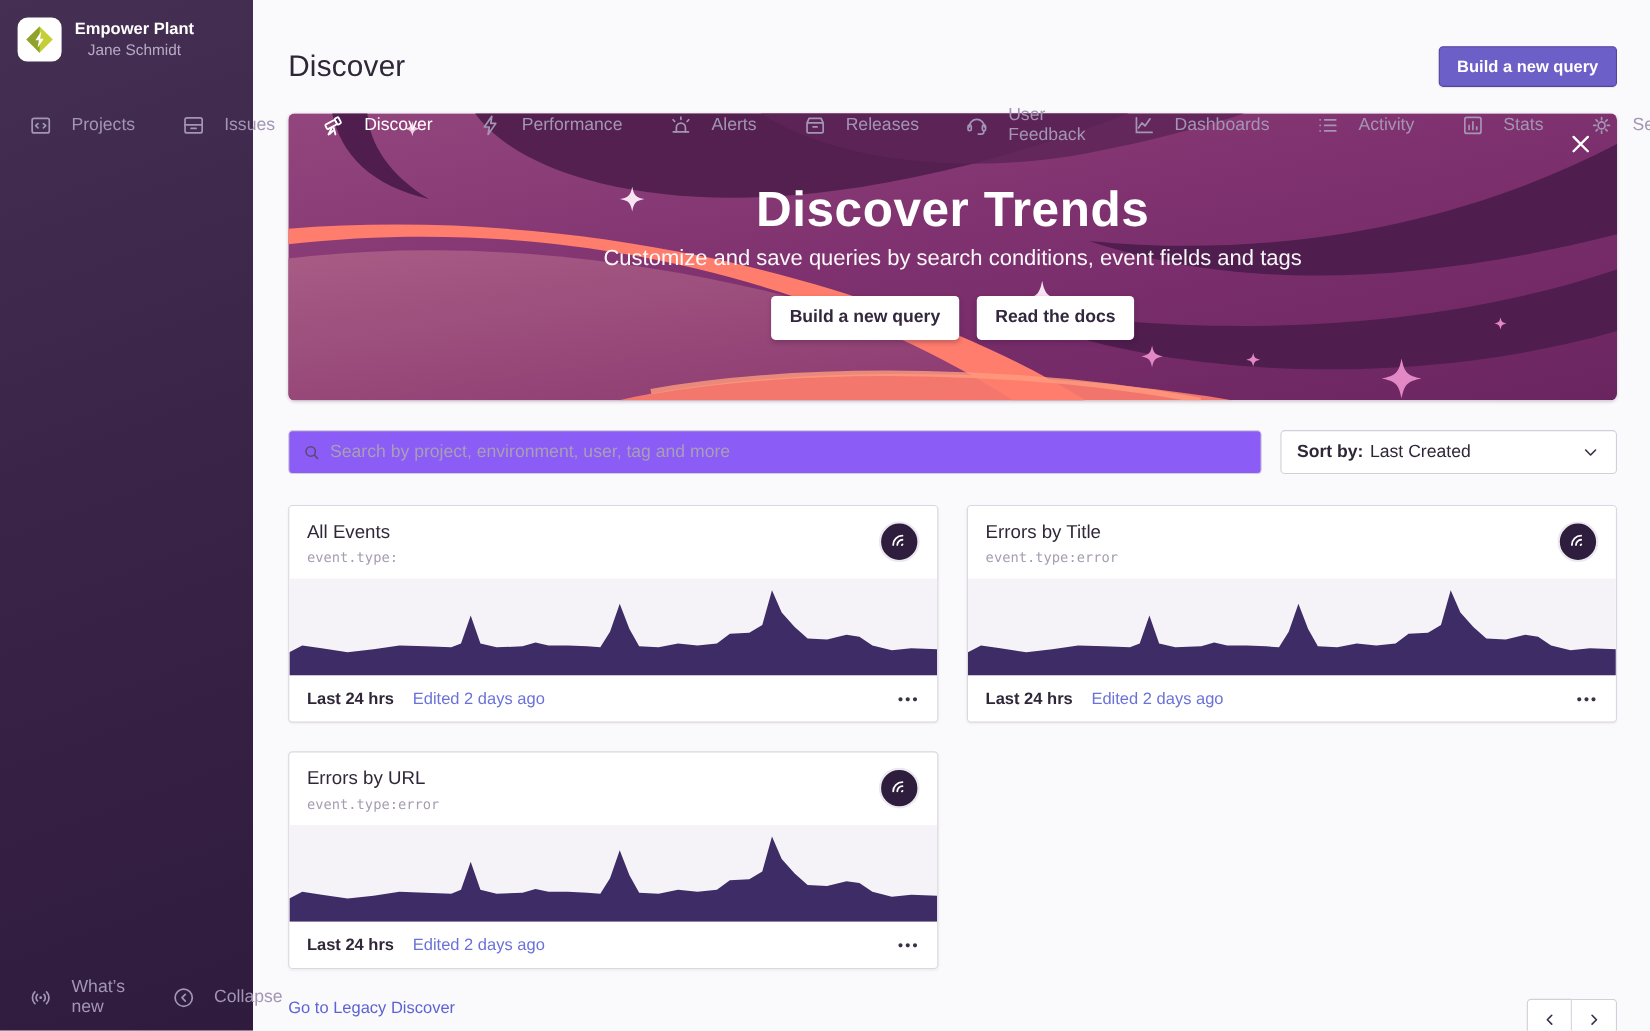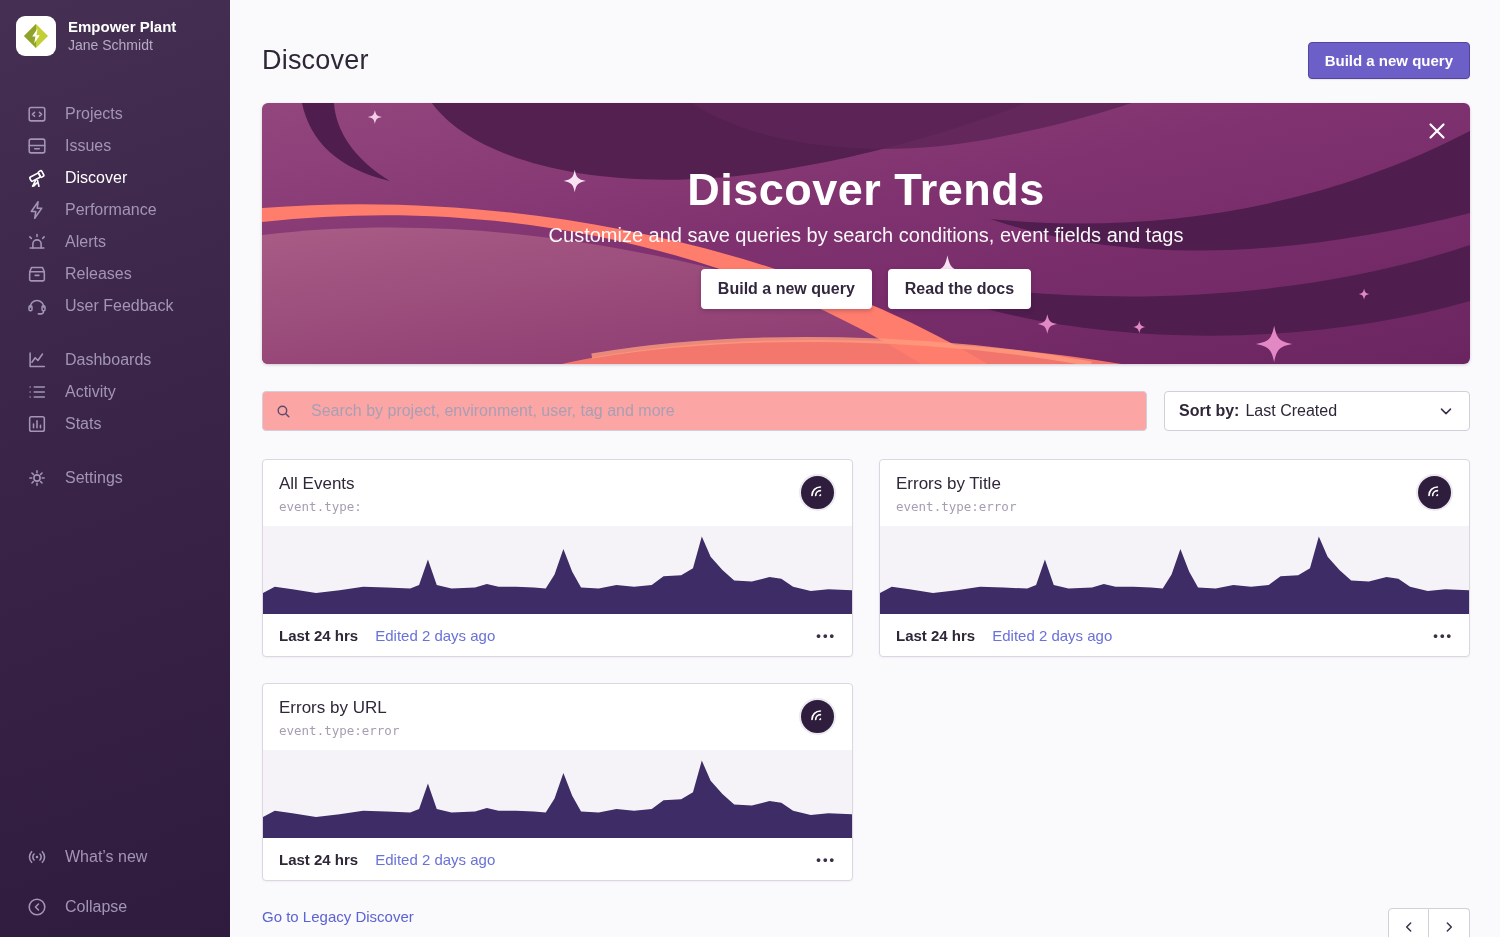--- a/index.html
+++ b/index.html
@@ -21,23 +21,23 @@
     padding:16px 0 14px 0;
     position:relative; z-index:2;
   }
   .org-header { display:flex; align-items:center; gap:12px; padding:0 16px; margin-bottom:42px; cursor:pointer; }
   .org-avatar {
     width:40px; height:40px; background:#fff; border-radius:9px;
     display:flex; align-items:center; justify-content:center; flex:none;
   }
   .org-text { line-height:1.25; }
   .org-name { color:#fff; font-weight:700; font-size:15px; }
-  .org-user { color:#b7aac4; font-size:14px; }
-
-  .nav { display:flex; flex-direction:column; }
+  .org-user { color:#b7aac4; font-size:14px;text-align:center; }
+
+  .nav { display:flex; }
   .nav-item {
     display:flex; align-items:center; gap:17px;
     padding:6px 16px 6px 26px; height:32px;
     font-size:16px; color:#a395b3; cursor:pointer;
   }
   .nav-item.active { color:#ffffff; }
   .nav-item .ico { width:22px; height:22px; flex:none; color:inherit; }
   .nav-gap { height:22px; }
   .nav-gap-big { height:22px; }
   .sidebar-spacer { flex:1; }
@@ -73,22 +73,22 @@
     box-shadow:0 2px 4px rgba(50,20,60,.25);
   }
   .banner-close {
     position:absolute; z-index:3; top:14px; right:18px; width:28px; height:28px;
     background:transparent; border:none; cursor:pointer; color:#fff;
   }
 
   
   .toolbar { display:flex; gap:17px; margin-bottom:28px; }
   .search-box {
-    flex:1; height:40px; background:#fca5a5; border:1px solid #d4cdda; border-radius:4px;
-    display:flex; align-items:center; padding:0 12px; gap:19px;
+    flex:1; height:40px; background:#8b5cf6; border:1px solid #d4cdda; border-radius:4px;
+    display:flex; align-items:center; padding:0 12px; gap:8px;
   }
   .search-box input {
     border:none; outline:none; flex:1; font-size:16px; font-family:inherit; color:#2f2738;
     background:transparent;
   }
   .search-box input::placeholder { color:#a89fb4; }
   .search-ico { color:#5d4a6e; }
   .sort-btn {
     width:306px; height:40px; background:#fff; border:1px solid #d4cdda; border-radius:4px;
     display:flex; align-items:center; padding:0 14px; gap:6px; cursor:pointer; font-family:inherit;

